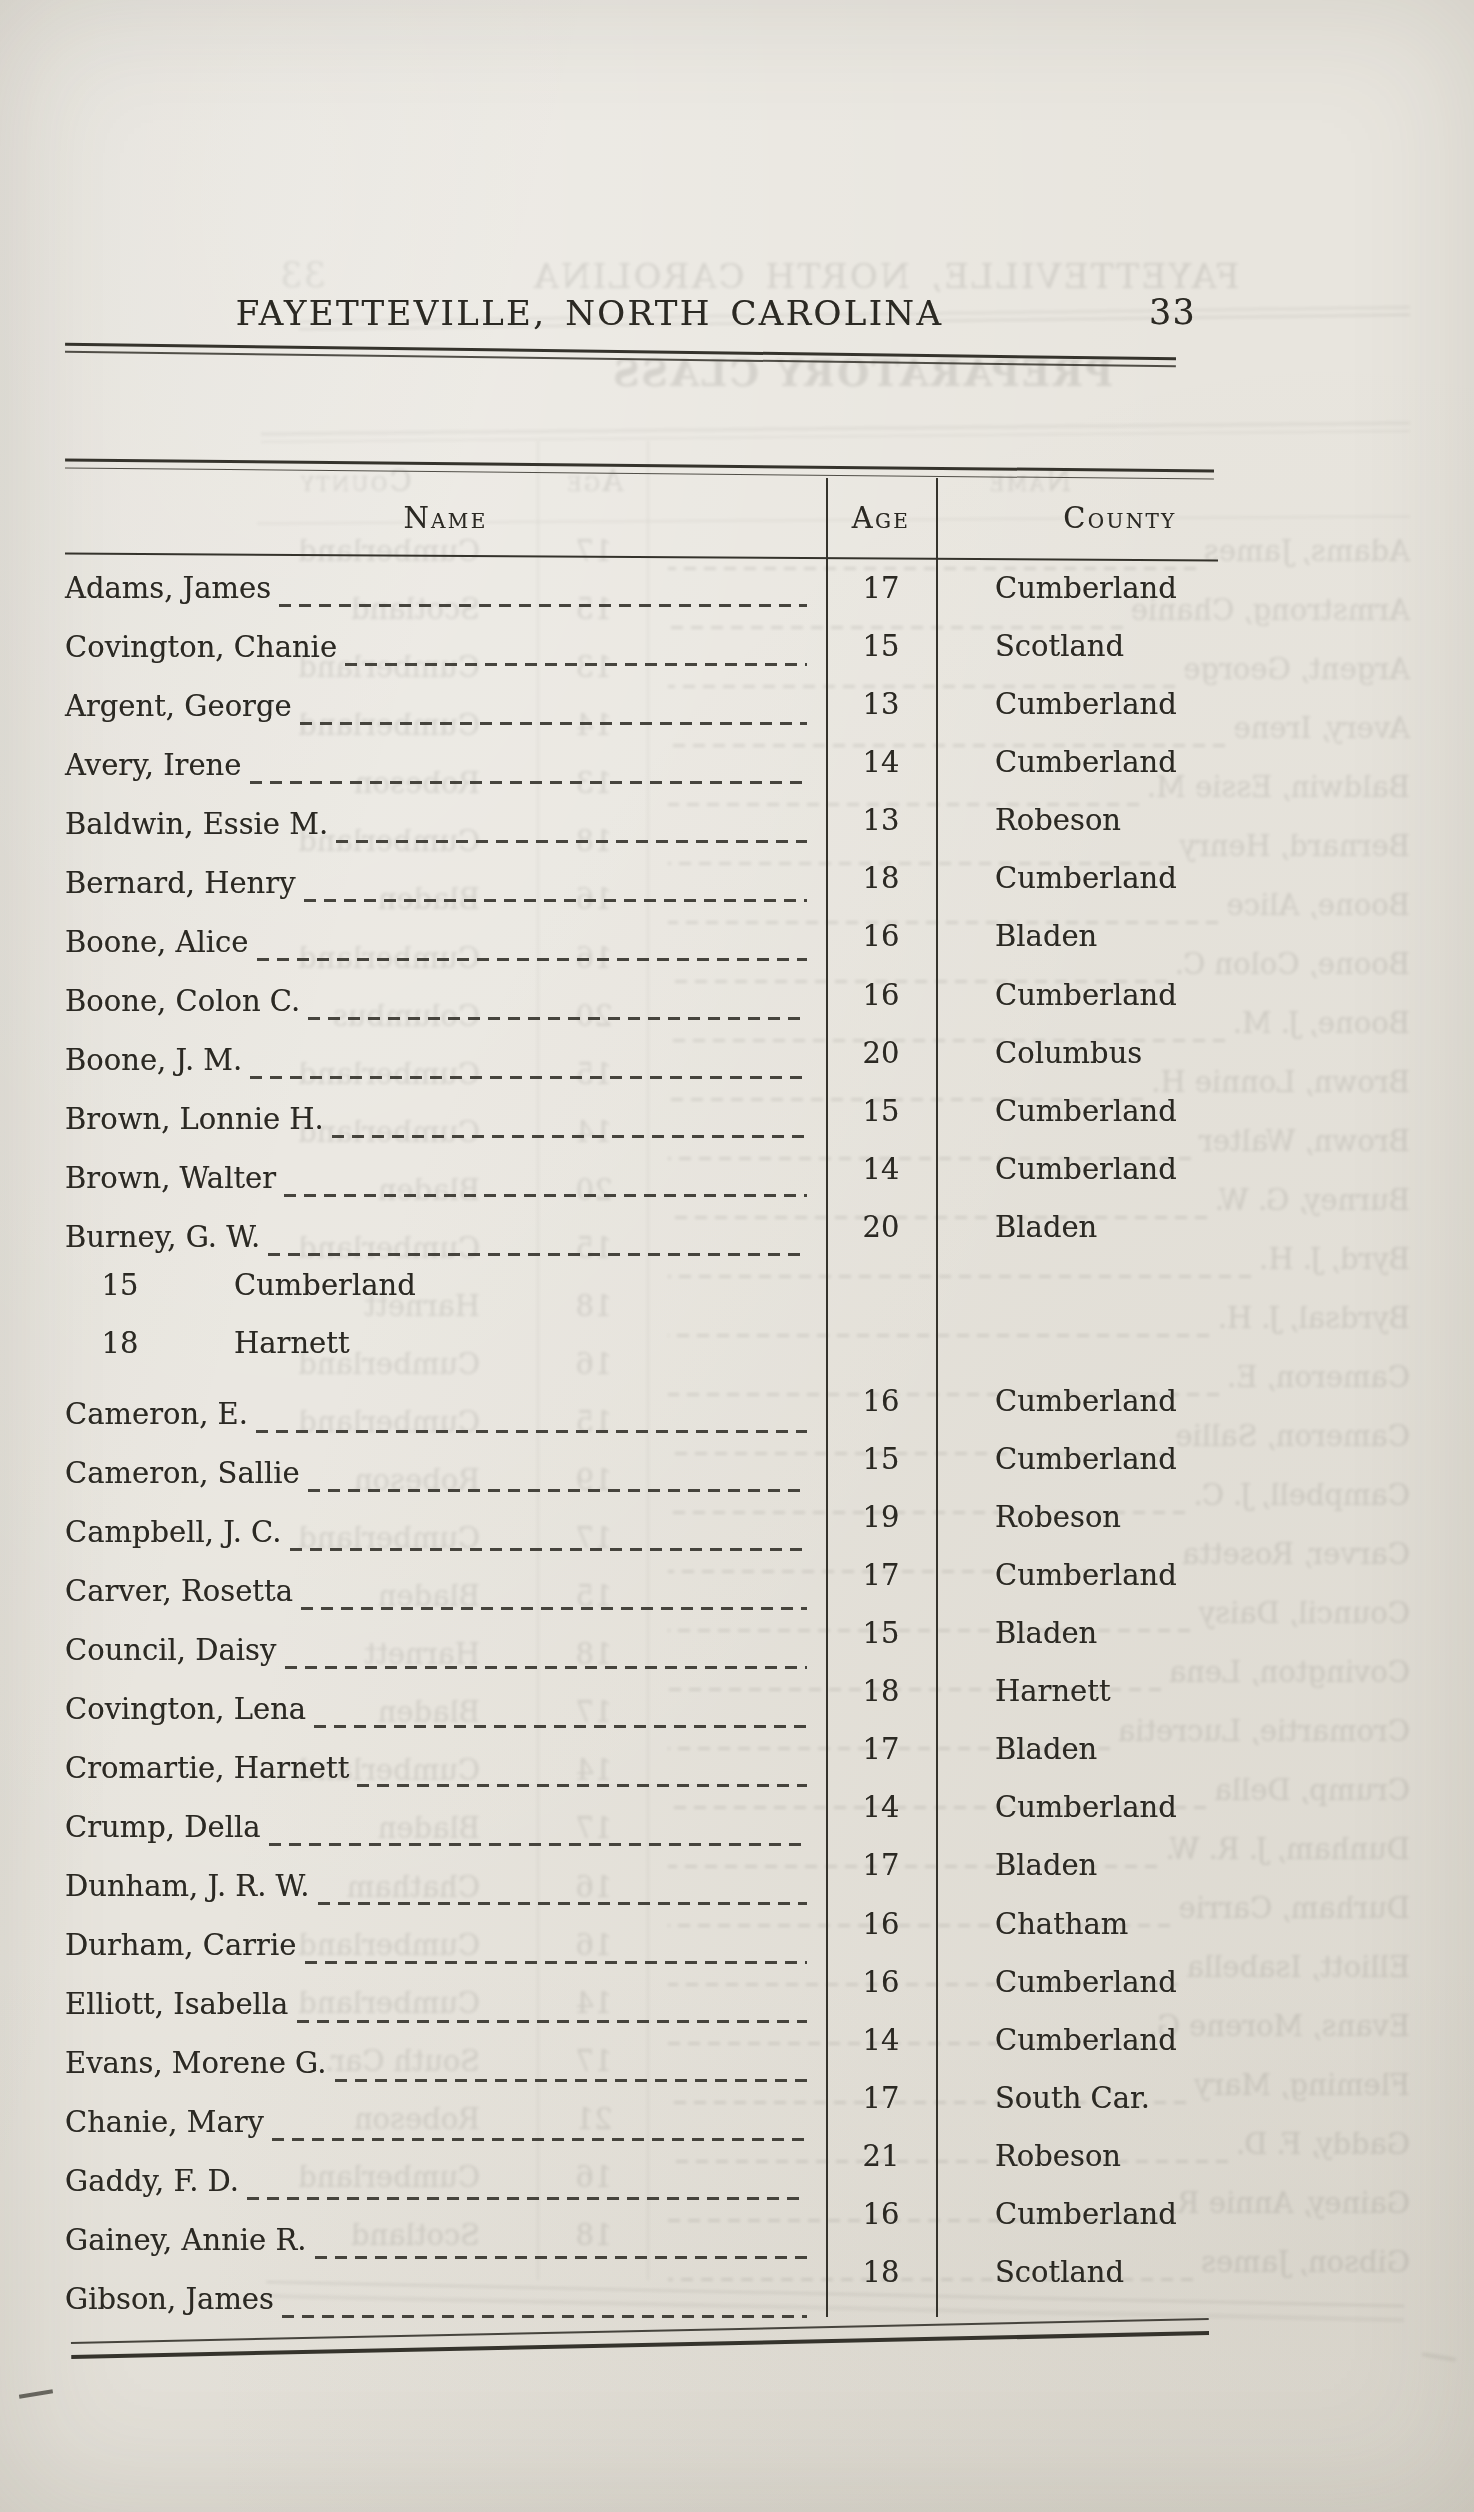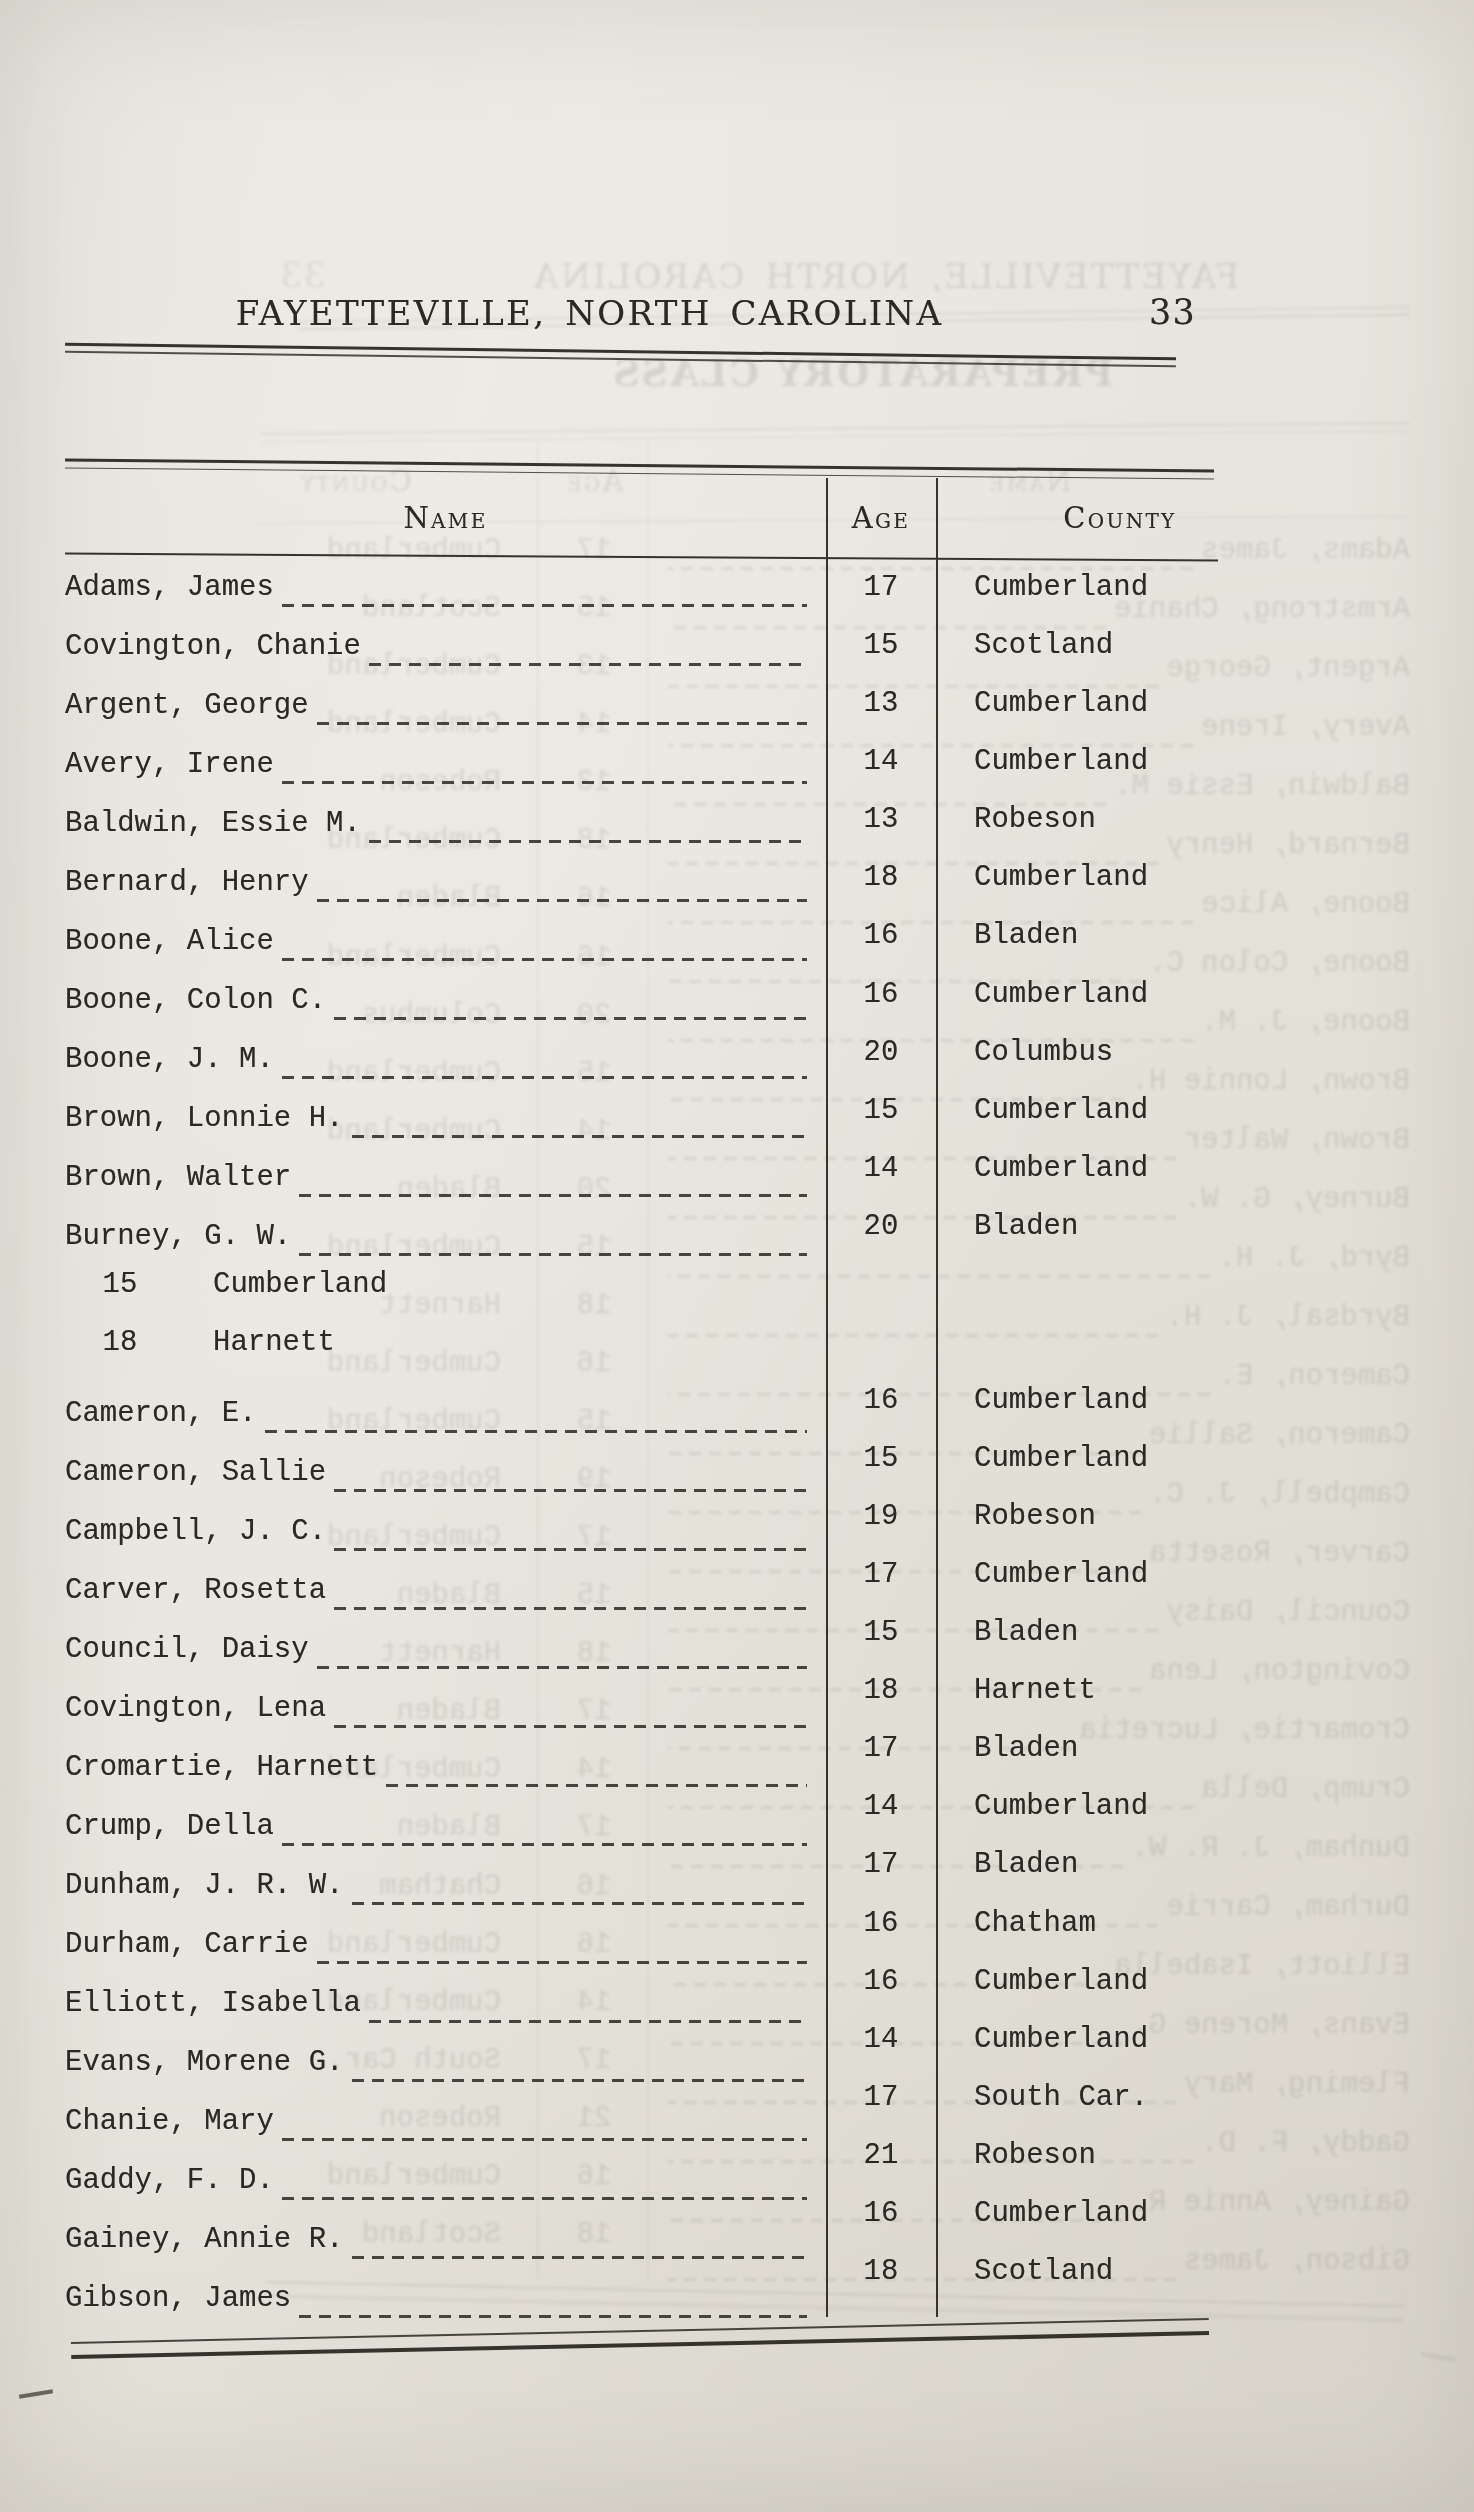--- a/index.html
+++ b/index.html
@@ -97,21 +97,20 @@
   .thead-rule {
     position: absolute; top: 78px; left: 0; width: 100%; height: 2.3px;
     background: #35332c; transform: rotate(0.35deg);
   }
 
   .row {
     height: 59px;
     display: flex;
     box-sizing: border-box;
     padding-top: 10.5px;
-    font-family: Liberation Mono, monospace;
   }
   .cell-name {
     width: 761px; box-sizing: border-box;
     display: flex;
     padding-right: 18.7px;
   }
   .name, .age, .county {
     font-size: 29px;
     color: #2b2923;
     text-shadow: 0 0 0.6px rgba(43,41,35,0.42);
@@ -121,21 +120,21 @@
     flex: 1; height: 3.5px;
     margin: 33px 0 0 8.2px;
     background: repeating-linear-gradient(90deg, #302e27 0 12.3px, transparent 12.3px 20px);
     opacity: 0.88;
   }
   .cell-age {
     width: 110px; text-align: center;
     transform: translateY(var(--drift, 0px));
   }
   .cell-county {
-    padding-left: 38px;
+    padding-left: 59px;
     transform: translateY(var(--drift, 0px));
   }
 </style>
 </head>
 <body>
 
 <div class="page">
   <div class="ink ghost" aria-hidden="true">
 
     <div class="running-head">FAYETTEVILLE, NORTH CAROLINA</div>

